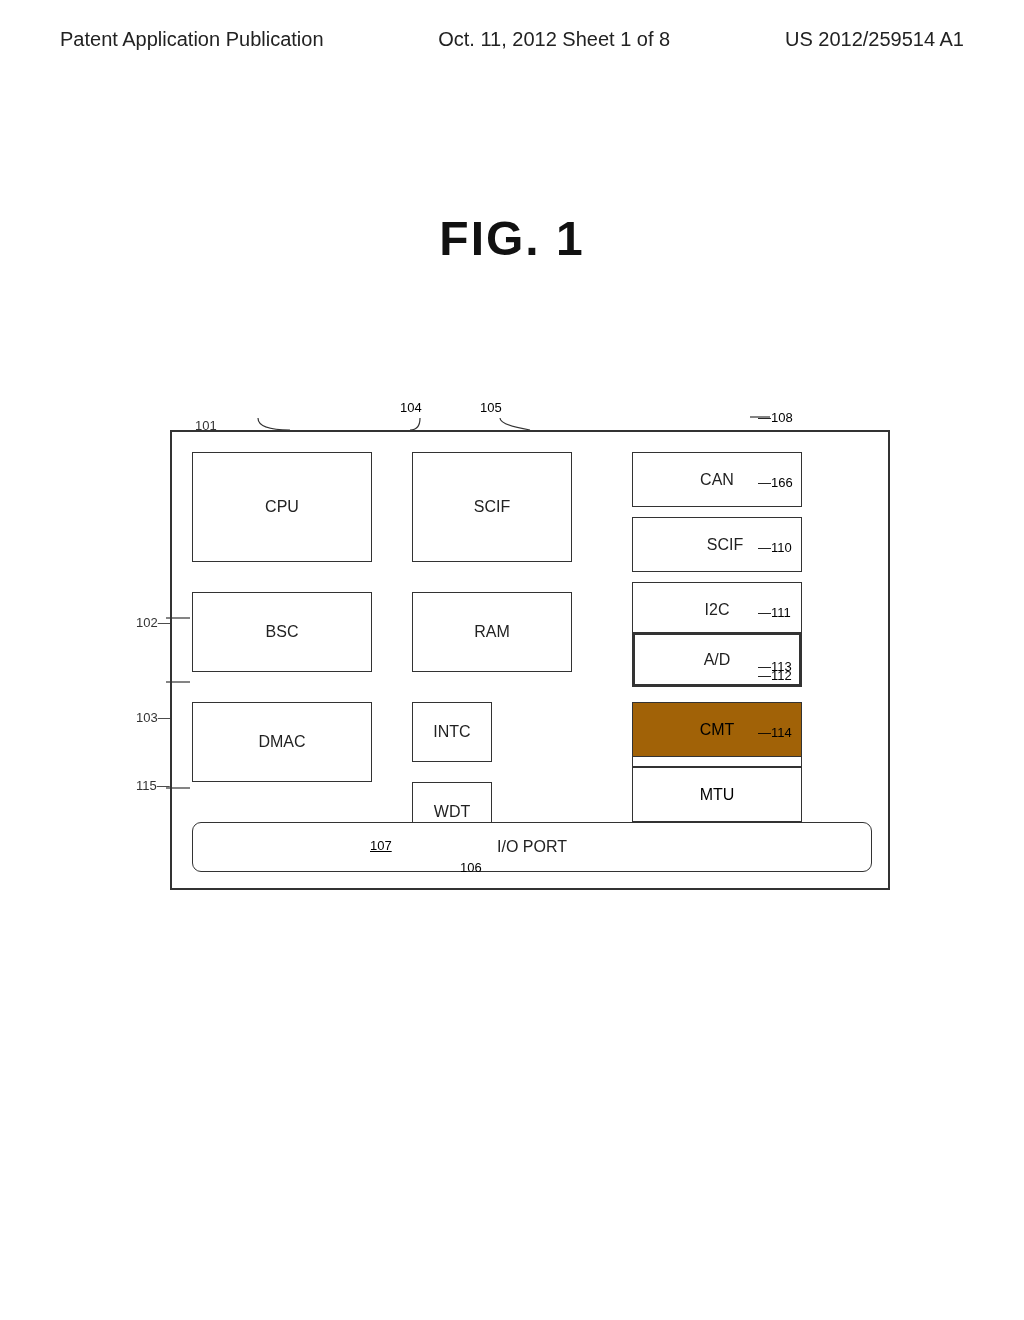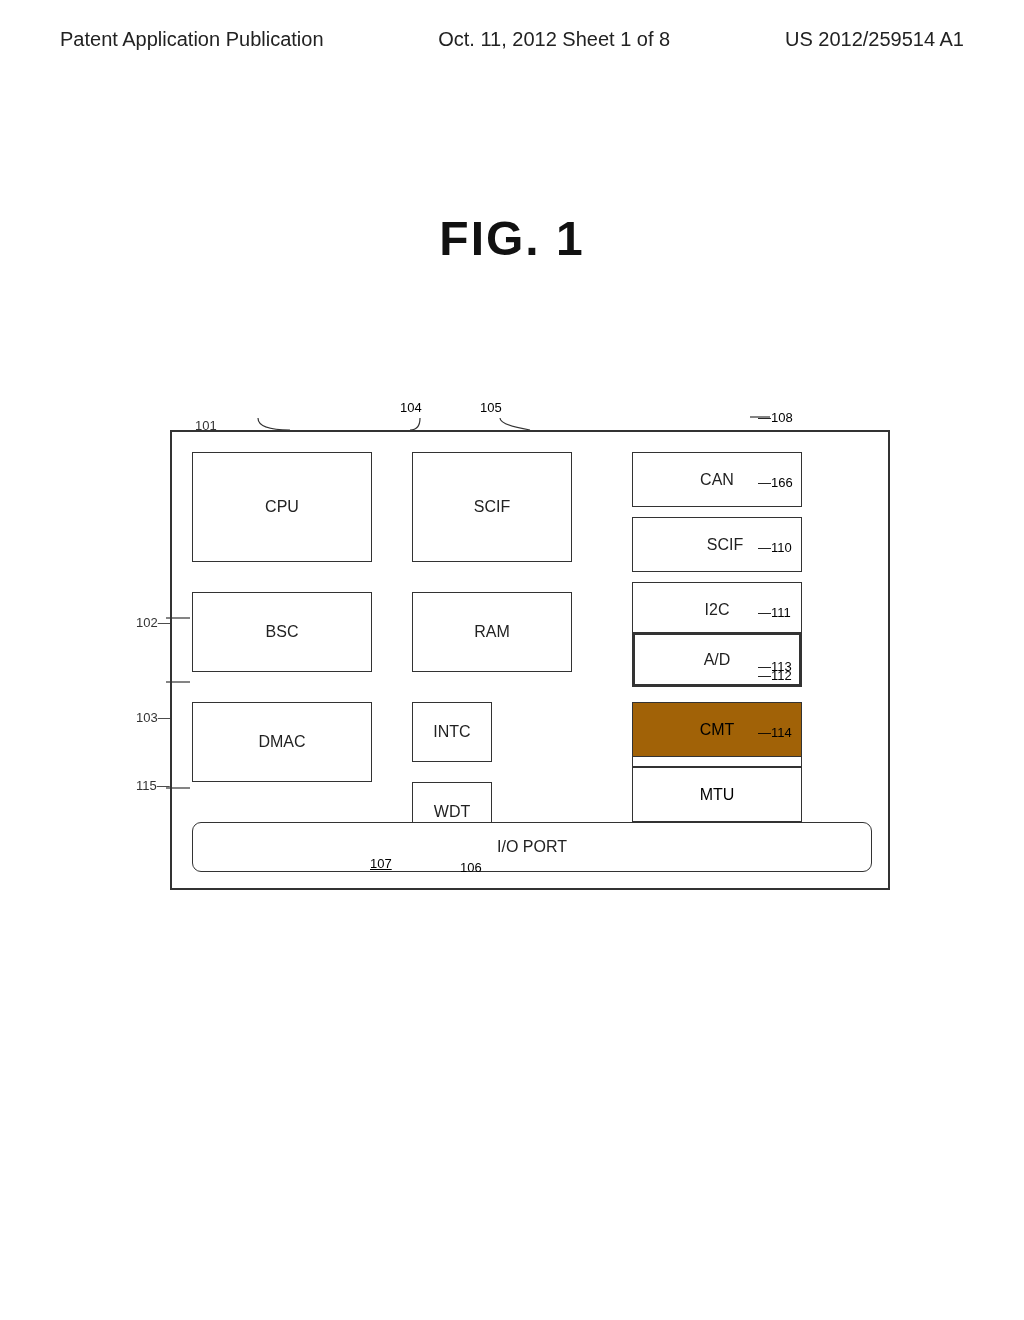--- a/index.html
+++ b/index.html
@@ -202,21 +202,21 @@
     .label-105 {
       position: absolute;
       top: 30px;
       left: 370px;
       font-size: 13px;
     }
 
     
     .label-107 {
       position: absolute;
-      top: 486px;
+      top: 468px;
       left: 260px;
       font-size: 13px;
       text-decoration: underline;
     }
     .label-106 {
       position: absolute;
       top: 490px;
       left: 350px;
       font-size: 13px;
     }

